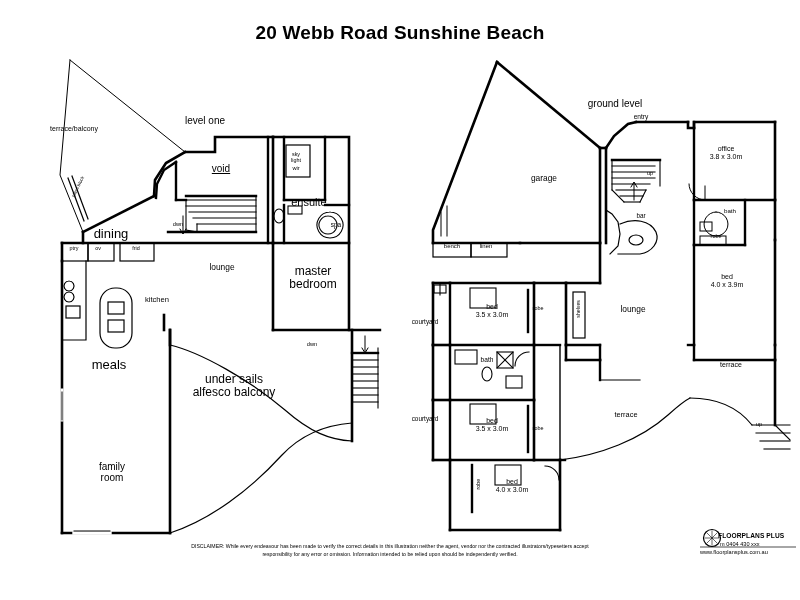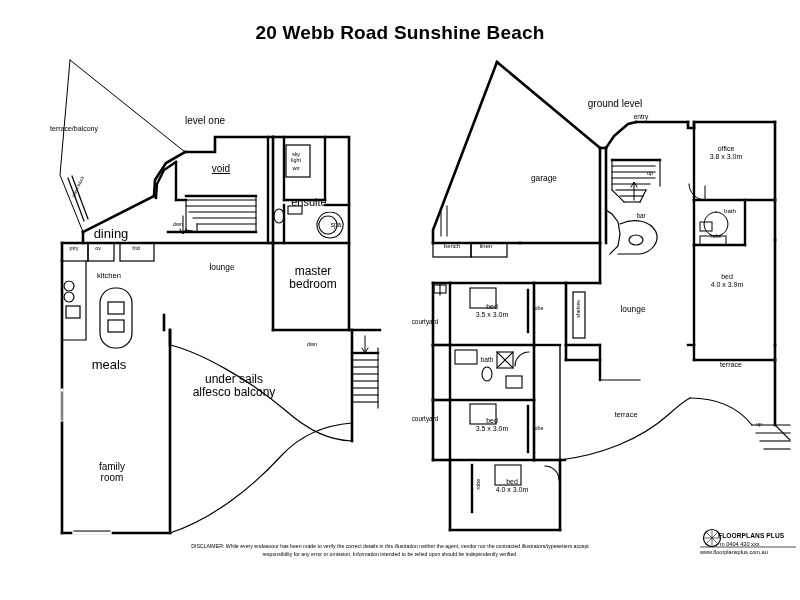--- a/index.html
+++ b/index.html
@@ -304,21 +304,21 @@
     <div class="lbl" style="left: 249px; top: 187px; width: 120px; font-size: 11px; margin-top: 9px;">ensuite</div>
     <div class="lbl" style="left: 51px; top: 199px; width: 120px; font-size: 13px; margin-top: 28px;">dining</div>
     <div class="lbl" style="left: 118px; top: 221px; width: 120px; font-size: 5.6px;">dwn</div>
     <div class="lbl" style="left: 276px; top: 221px; width: 120px; font-size: 6.4px;">spa</div>
     <div class="lbl" style="left: 14px; top: 245px; width: 120px; font-size: 5.4px;">ptry</div>
     <div class="lbl" style="left: 38px; top: 245px; width: 120px; font-size: 5.4px;">ov</div>
     <div class="lbl" style="left: 76px; top: 245px; width: 120px; font-size: 5.4px;">frid</div>
     <div class="lbl" style="left: 162px; top: 263px; width: 120px; font-size: 8.4px;">lounge</div>
     <div class="lbl" style="left: 253px; top: 265px; width: 120px; font-size: 12px;">master
 bedroom</div>
-    <div class="lbl" style="left: 49px; top: 272px; width: 120px; font-size: 7.6px;">kitchen</div>
+    <div class="lbl" style="left: 49px; top: 296px; width: 120px; font-size: 7.6px; text-align: right;">kitchen</div>
     <div class="lbl" style="left: 49px; top: 358px; width: 120px; font-size: 13px;">meals</div>
     <div class="lbl" style="left: 252px; top: 341px; width: 120px; font-size: 5.6px;">dwn</div>
     <div class="lbl" style="left: 174px; top: 373px; width: 120px; font-size: 12px;">under sails
 alfesco balcony</div>
     <div class="lbl" style="left: 52px; top: 461px; width: 120px; font-size: 10px;">family
 room</div>
     <div class="lbl" style="left: 484px; top: 174px; width: 120px; font-size: 8.4px;">garage</div>
     <div class="lbl" style="left: 581px; top: 113px; width: 120px; font-size: 6.6px;">entry</div>
     <div class="lbl" style="left: 666px; top: 145px; width: 120px; font-size: 7px;">office
 3.8 x 3.0m</div>

